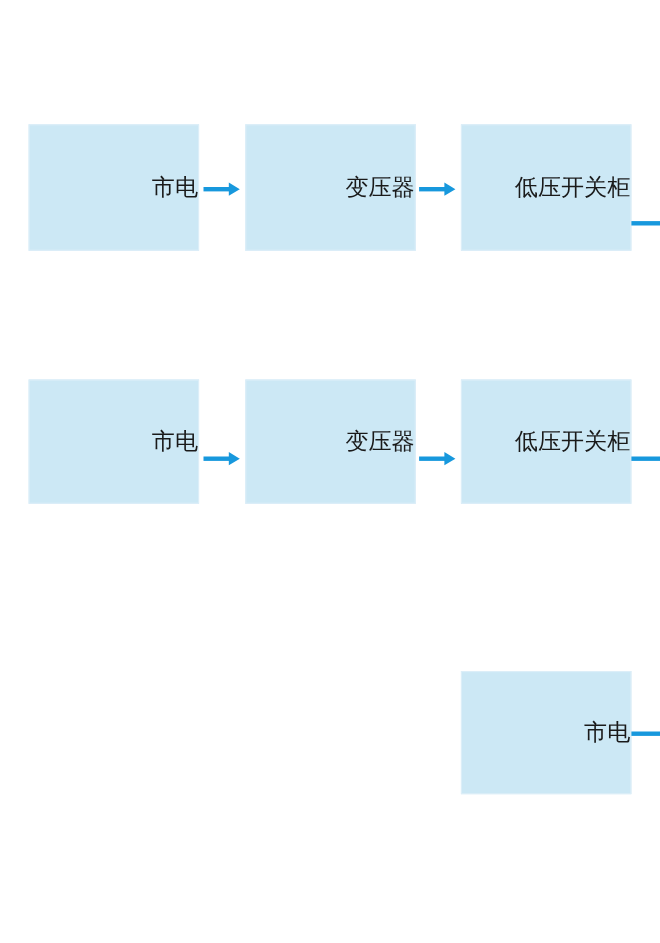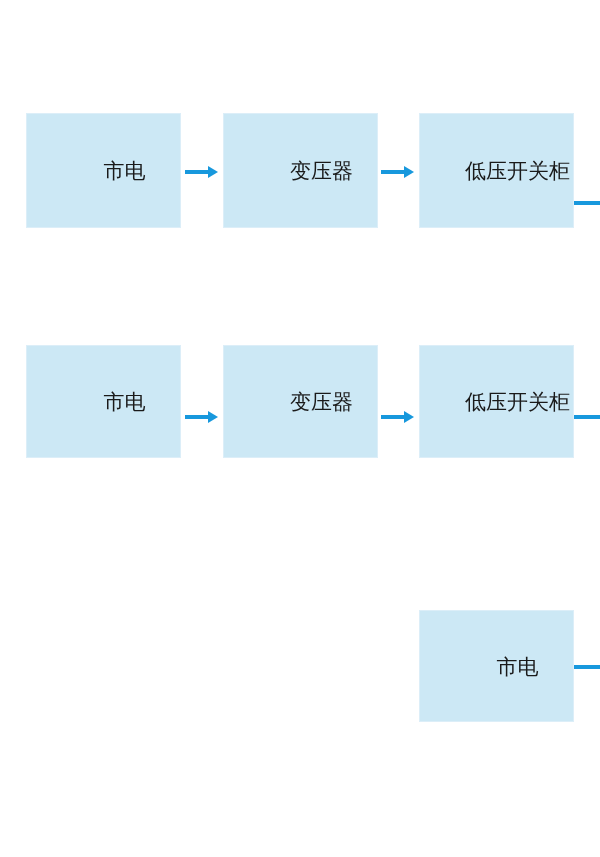--- a/index.html
+++ b/index.html
@@ -1,20 +1,20 @@
 <!DOCTYPE html>
 <html><head>
 <meta charset="utf-8">
 <style>
   html,body{margin:0;padding:0;background:#ffffff;}
   body{font-family:"Liberation Sans","DejaVu Sans",sans-serif;}
   .canvas{position:relative;width:600px;height:857px;background:#ffffff;overflow:hidden;}
   .node{
     position:absolute;
-    display:flex;align-items:center;justify-content:center;
+    display:flex;align-items:center;justify-content:flex-end;
     box-sizing:border-box;
     padding-left:42px;
   }
   .node-label{
     font-size:21px;
     line-height:1;
     white-space:nowrap;
   }
   .arrow{position:absolute;height:12px;}
   .arrow-shaft{position:absolute;left:0;top:4.25px;height:3.5px;right:9px;}

